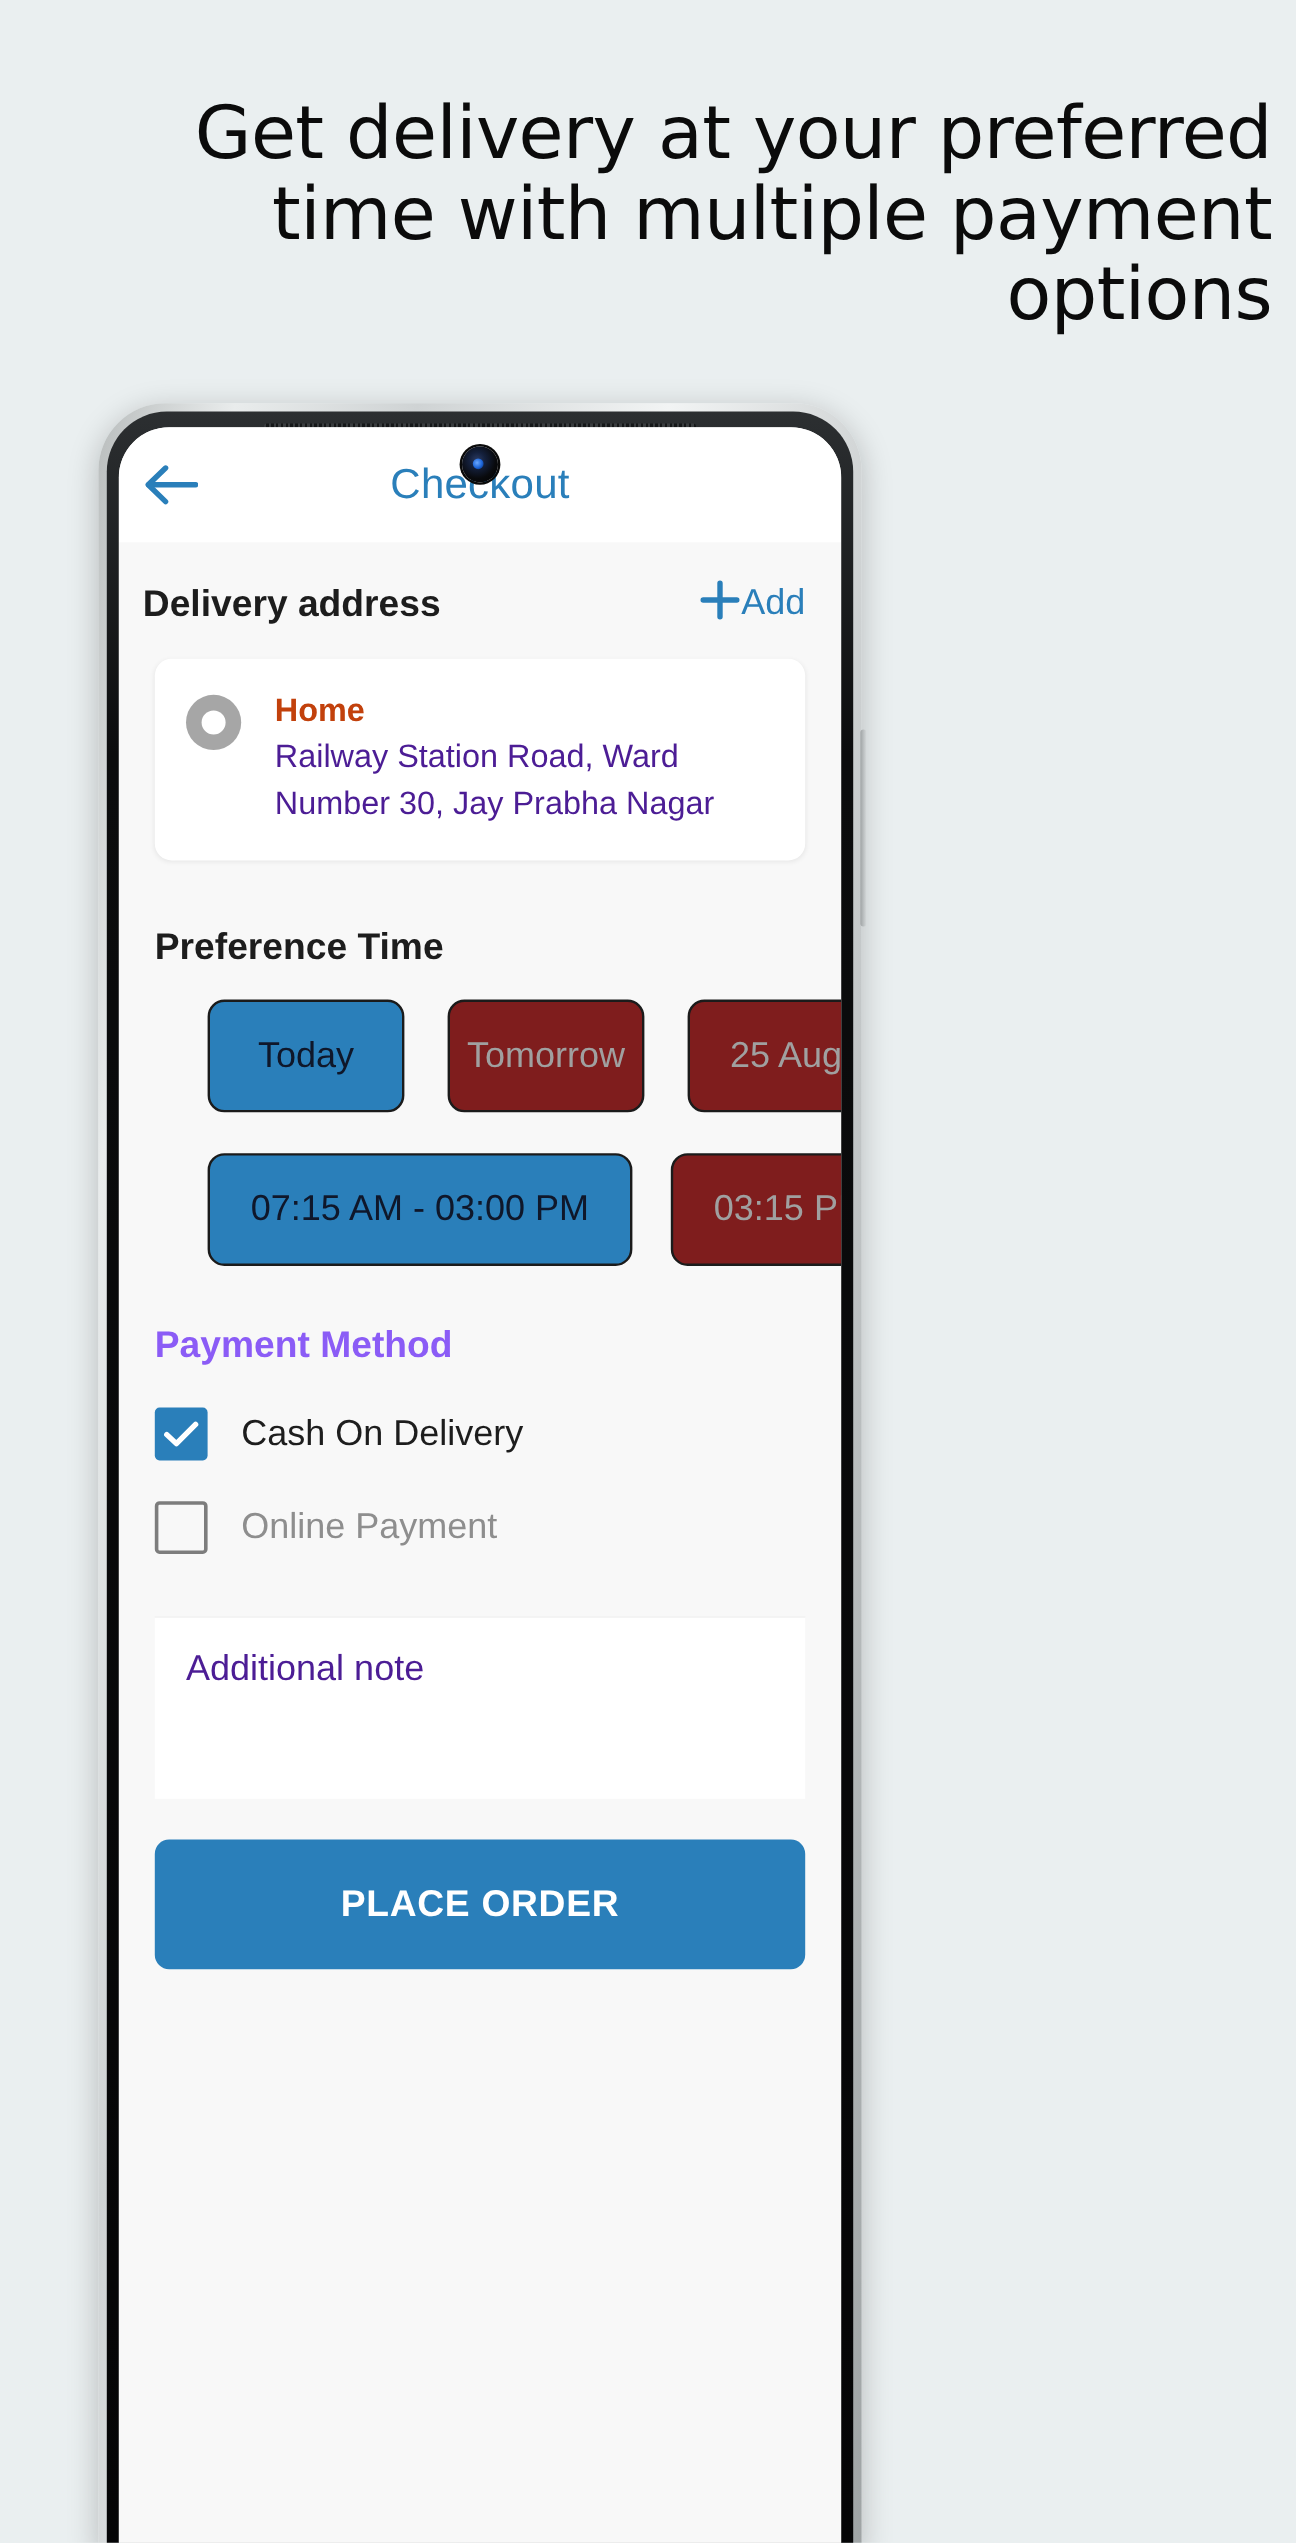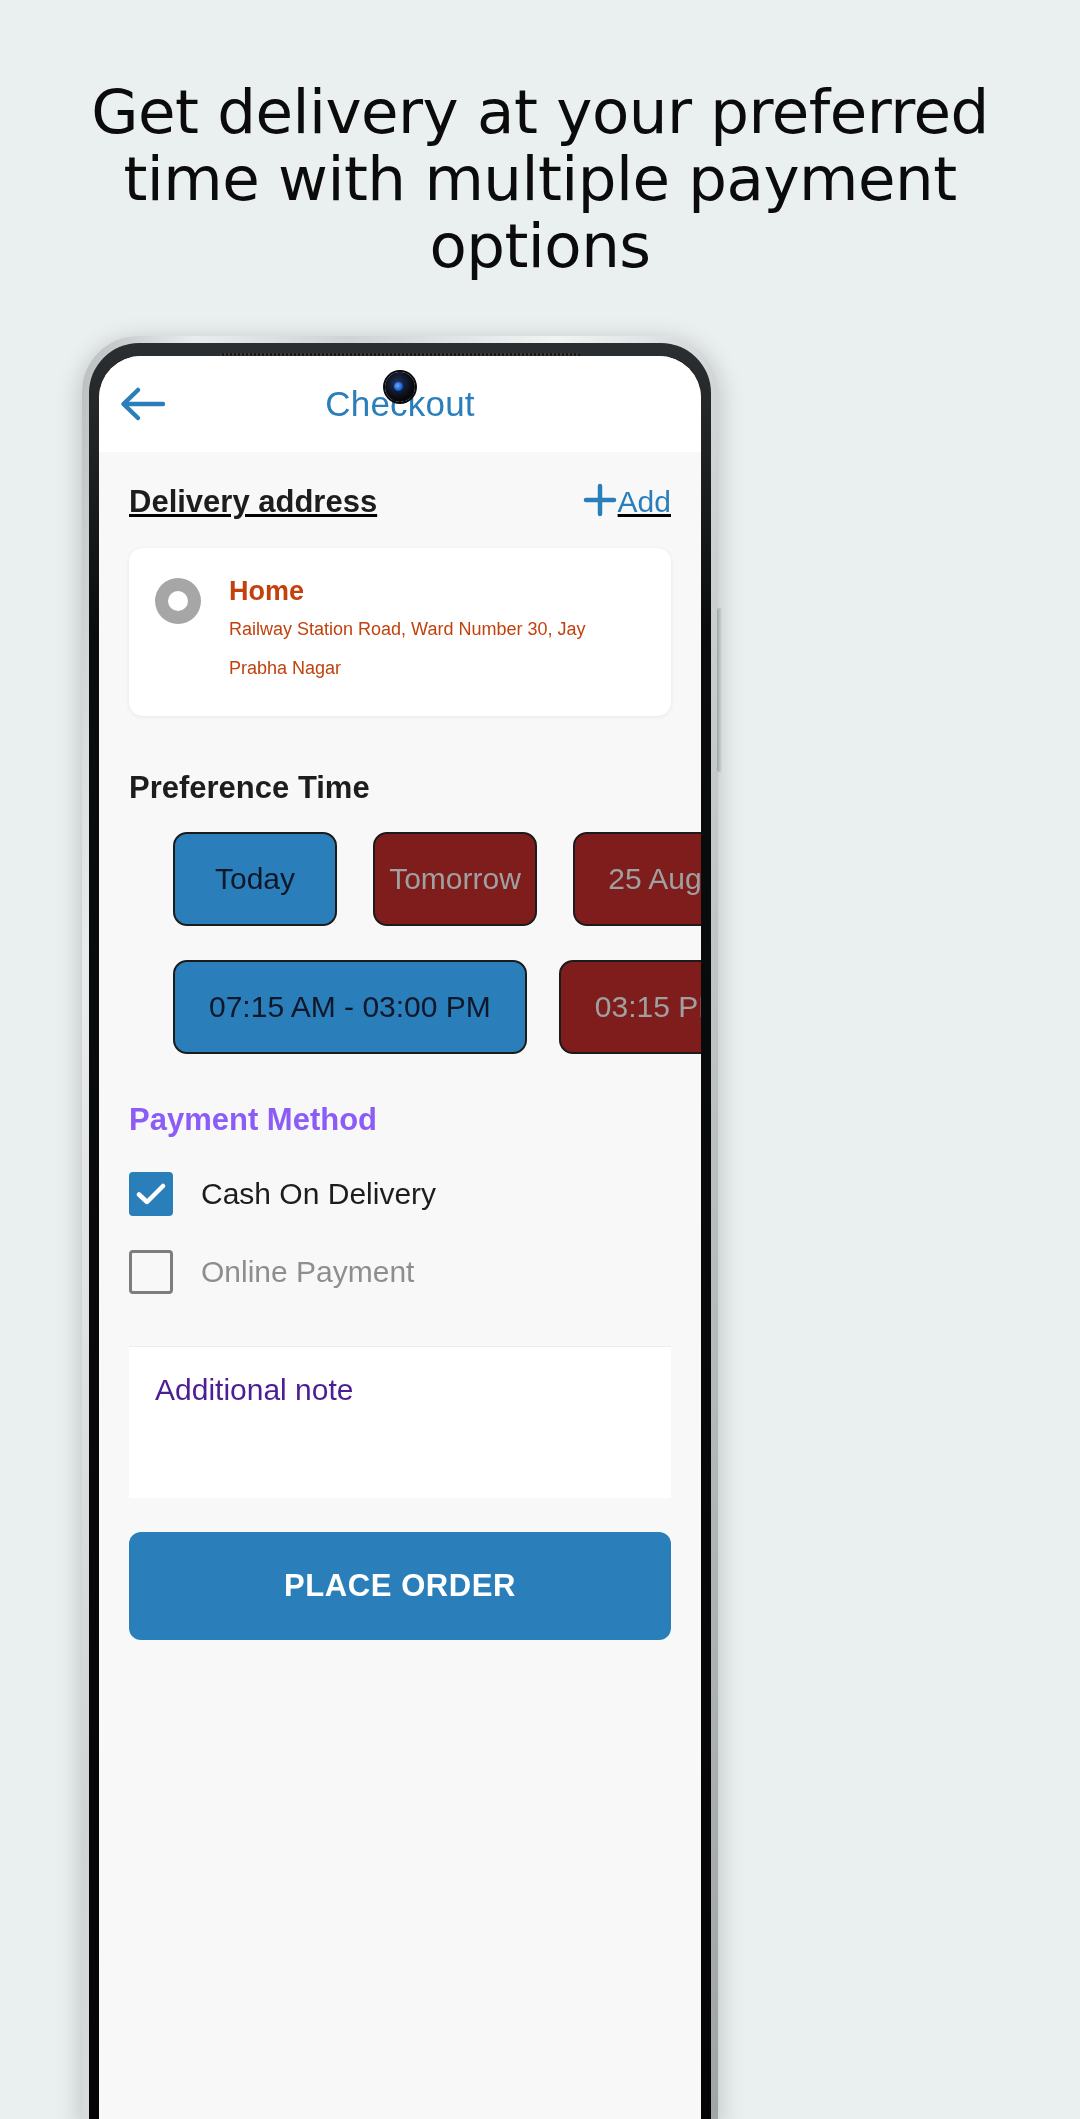--- a/index.html
+++ b/index.html
@@ -14,21 +14,21 @@
     overflow: hidden;
     position: relative;
   }
 
   
   .headline {
     position: absolute;
     left: 0;
     top: 78px;
     width: 1080px;
-    text-align: center;
+    text-align: right;
     font-family: "DejaVu Sans", sans-serif;
     font-size: 61px;
     line-height: 67px;
     font-weight: 400;
     color: #0b0b0b;
     letter-spacing: -0.5px;
     padding: 0 20px;
     box-sizing: border-box;
   }
 
@@ -133,22 +133,21 @@
     background: #f8f8f8;
     padding: 0 0 0 0;
     height: calc(100% - 96px);
     position: relative;
   }
 
   .section-row {
     display: flex;
     align-items: center;
     justify-content: space-between;
-    padding: 30px 30px 0 30px;
-    text-decoration: underline;
+    padding: 30px 30px 0 20px;
   }
   .section-title {
     font-size: 31px;
     font-weight: 700;
     color: #1d1d1d;
   }
   .add-group {
     display: flex;
     align-items: center;
     gap: 0;
@@ -190,22 +189,22 @@
     background: #ffffff;
   }
   .addr-text { flex: 1 1 auto; min-width: 0; }
   .addr-name {
     font-size: 27px;
     font-weight: 700;
     color: #c2410c;
     line-height: 34px;
   }
   .addr-detail {
-    font-size: 18px;
-    color: #c2410c;
+    font-size: 27px;
+    color: #4c1d95;
     line-height: 39px;
     margin-top: 2px;
   }
 
   
   .pref-title {
     font-size: 31px;
     font-weight: 700;
     color: #1d1d1d;
     padding: 54px 30px 0 30px;

